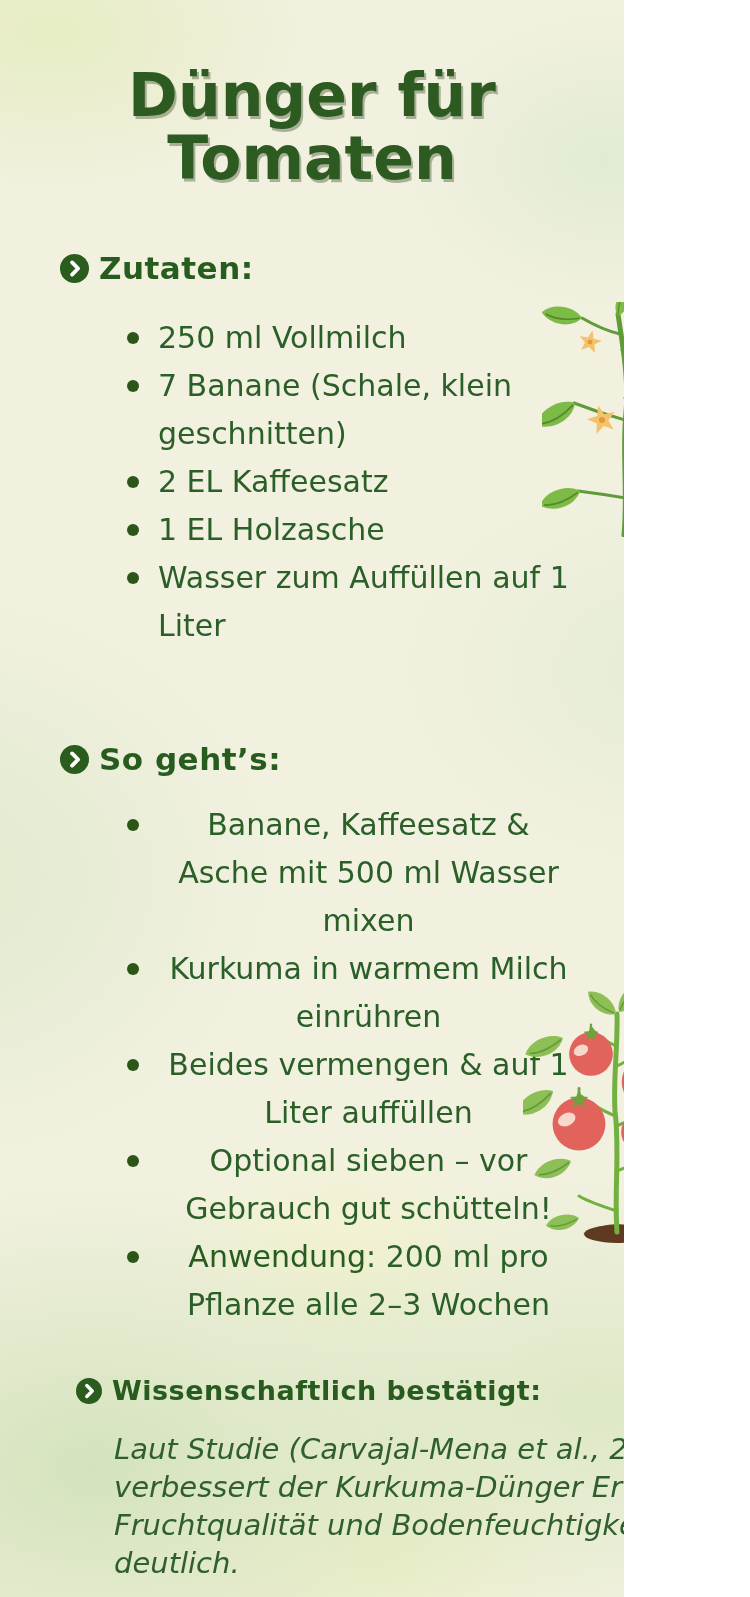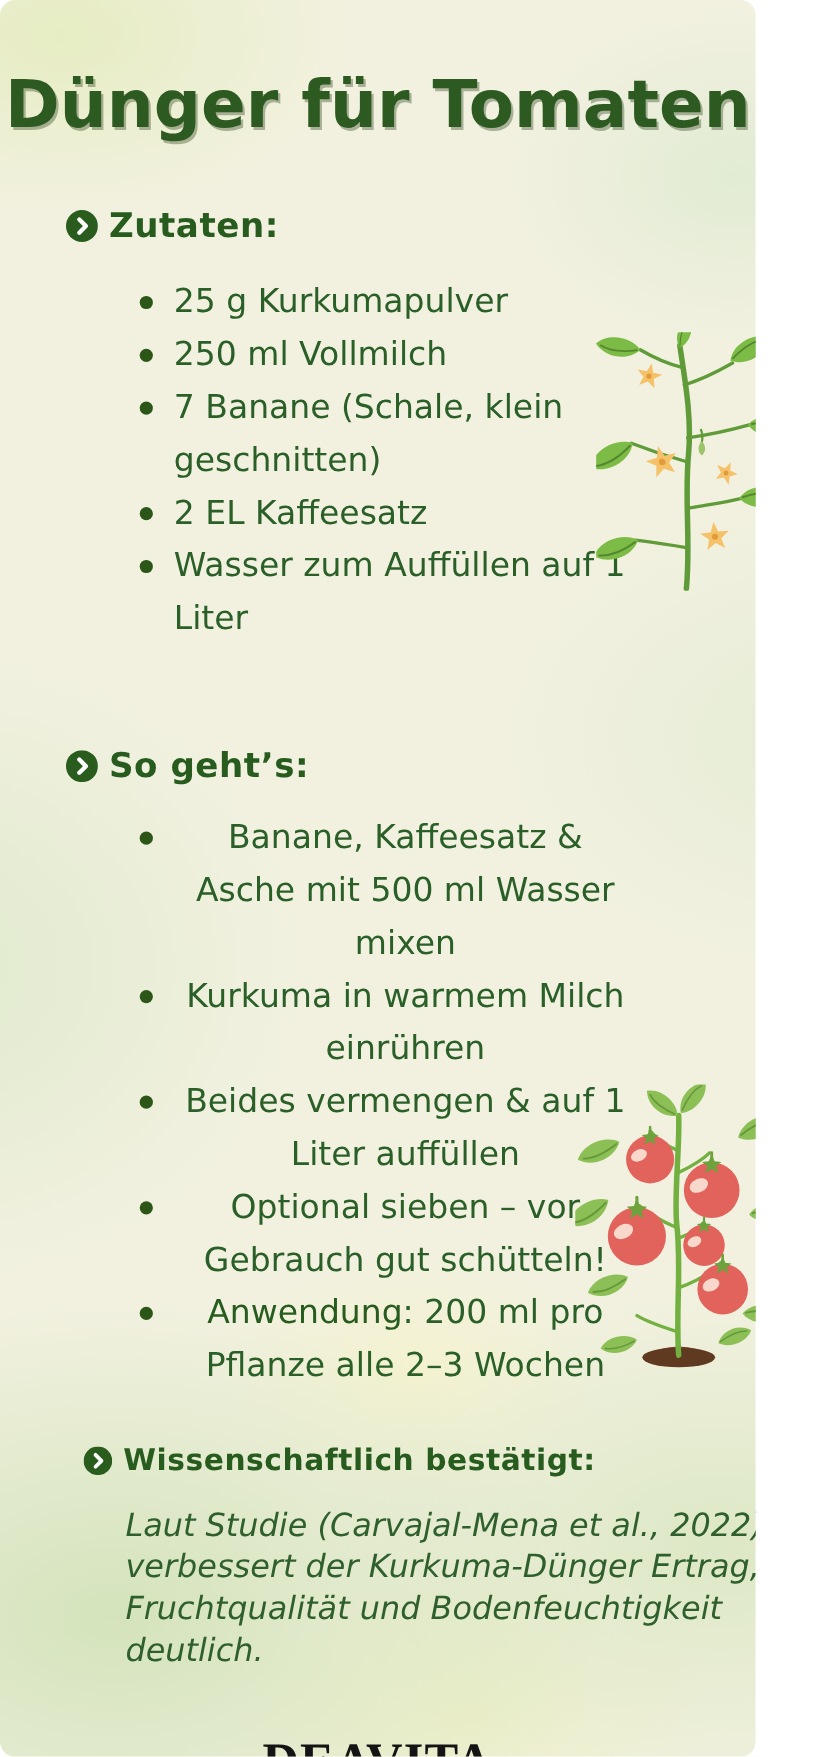--- a/index.html
+++ b/index.html
@@ -1,35 +1,34 @@
 <!DOCTYPE html>
 <html><head>
 <meta charset="utf-8">
 <style>
   * { box-sizing: border-box; }
   html, body { margin: 0; padding: 0; background: #ffffff; }
 
   .page {
     position: relative;
-    width: 687px;
+    width: 624px;
     height: 1597px;
     overflow: hidden;
     font-family: "DejaVu Sans", "Liberation Sans", sans-serif;
     color: #2a5f28;
     background-color: #f2f1e0;
     background-image:
       radial-gradient(ellipse 420px 260px at 8% 2%,  rgba(226,235,185,0.75), transparent 65%),
       radial-gradient(ellipse 300px 220px at 97% 10%, rgba(214,231,203,0.60), transparent 70%),
       radial-gradient(ellipse 500px 420px at -10% 55%, rgba(208,228,190,0.55), transparent 70%),
       radial-gradient(ellipse 420px 300px at 108% 42%, rgba(216,232,203,0.50), transparent 70%),
       radial-gradient(ellipse 620px 400px at 15% 92%, rgba(196,220,168,0.65), transparent 72%),
       radial-gradient(ellipse 520px 330px at 95% 88%, rgba(203,224,175,0.55), transparent 70%),
       radial-gradient(ellipse 260px 160px at 55% 78%, rgba(243,242,205,0.85), transparent 70%),
       radial-gradient(ellipse 320px 200px at 62% 98%, rgba(238,240,198,0.75), transparent 70%);
-    border-radius: 14px;
   }
 
   .title {
     margin: 0;
     padding-top: 64px;
     text-align: center;
     font-size: 60px;
     line-height: 1.05;
     font-weight: 800;
     letter-spacing: 0px;
@@ -121,24 +120,24 @@
     <span class="badge">
       <svg viewBox="0 0 24 24" width="100%" height="100%">
         <circle cx="12" cy="12" r="12" fill="#2a5c1d"></circle>
         <path d="M10 7 L15 12 L10 17" stroke="#ffffff" stroke-width="3.2" fill="none" stroke-linecap="round" stroke-linejoin="round"></path>
       </svg>
     </span>
     <h2>Zutaten:</h2>
   </div>
 
   <ul class="blist">
-    <li><span>25 g Kurkumapulver</span></li>
     <li><span>250 ml Vollmilch</span></li>
     <li><span>7 Banane (Schale, klein geschnitten)</span></li>
     <li><span>2 EL Kaffeesatz</span></li>
+    <li><span>1 EL Holzasche</span></li>
     <li><span>Wasser zum Auffüllen auf 1 Liter</span></li>
   </ul>
 
   <div class="sec sec-so-gehts">
     <span class="badge">
       <svg viewBox="0 0 24 24" width="100%" height="100%">
         <circle cx="12" cy="12" r="12" fill="#2a5c1d"></circle>
         <path d="M10 7 L15 12 L10 17" stroke="#ffffff" stroke-width="3.2" fill="none" stroke-linecap="round" stroke-linejoin="round"></path>
       </svg>
     </span>

